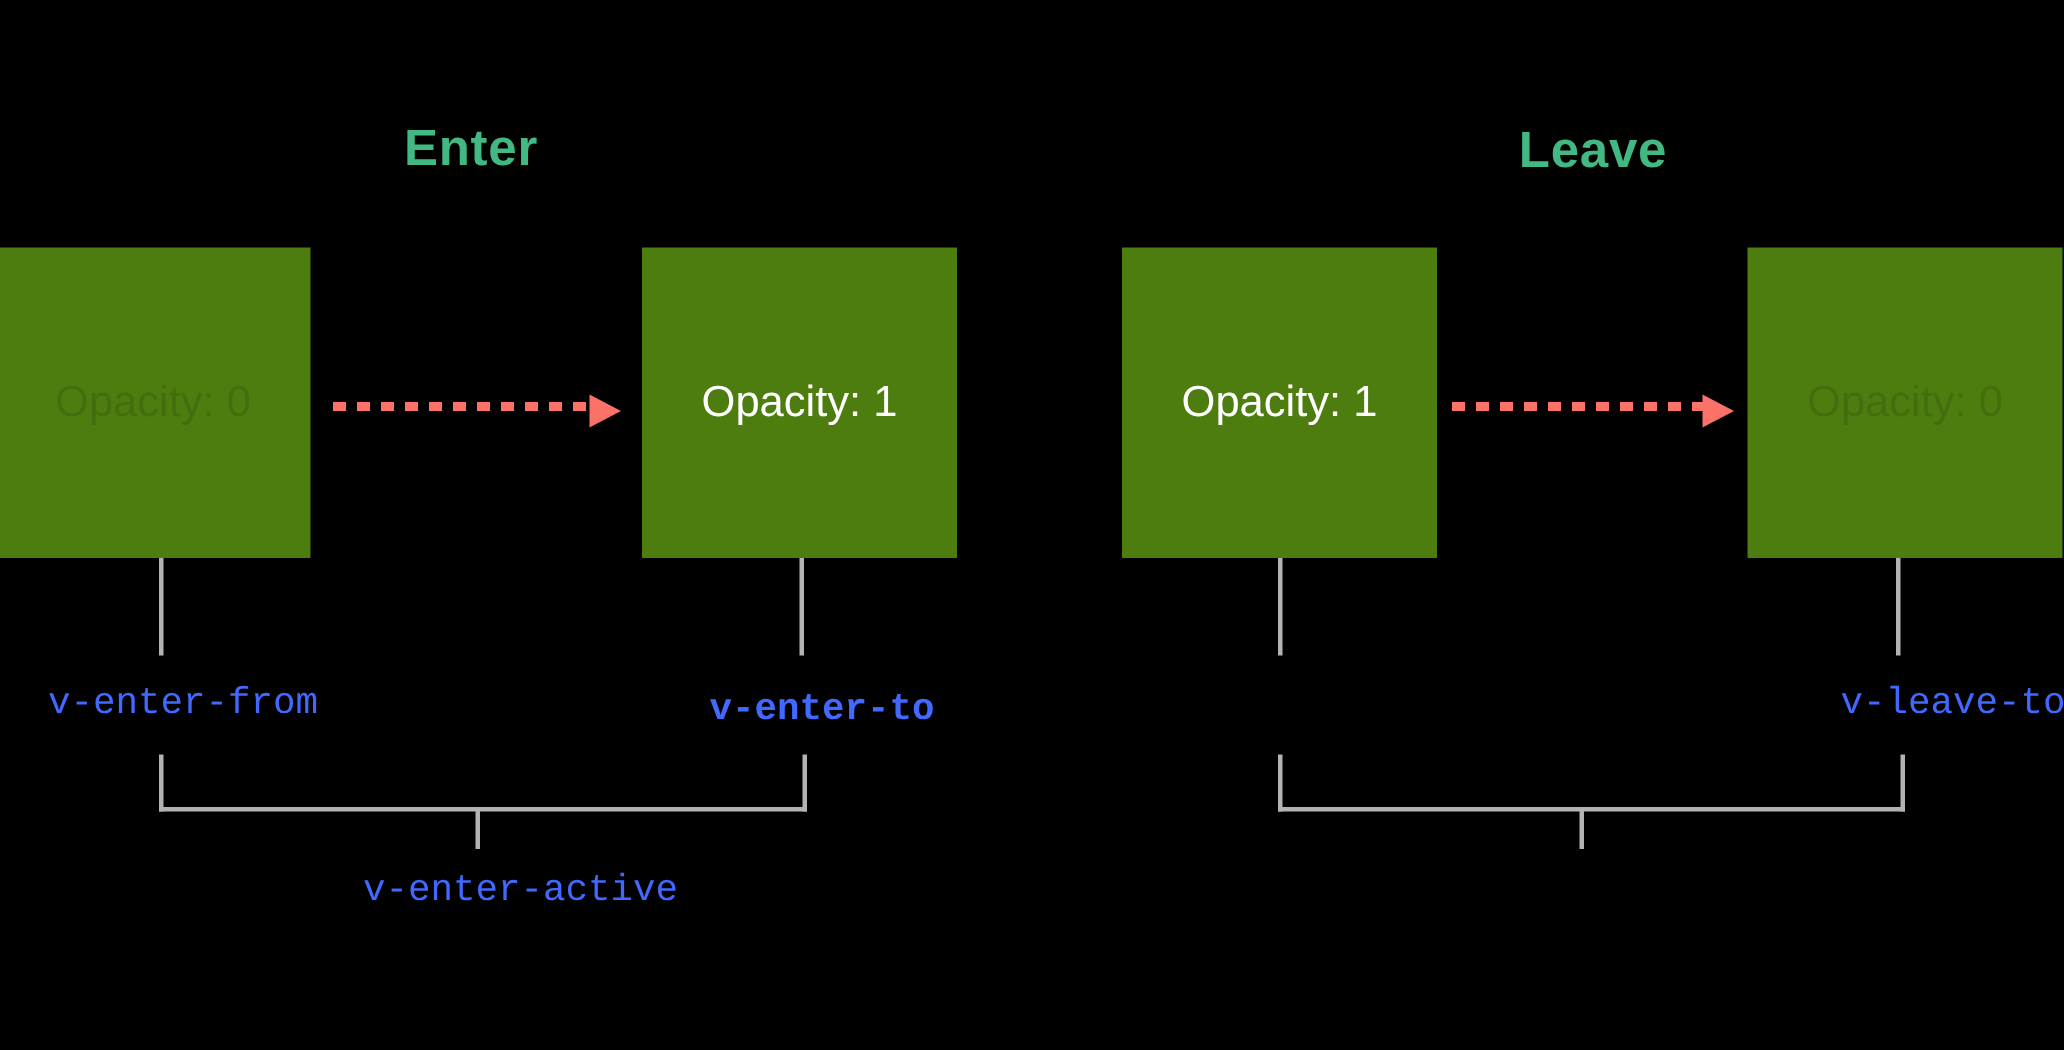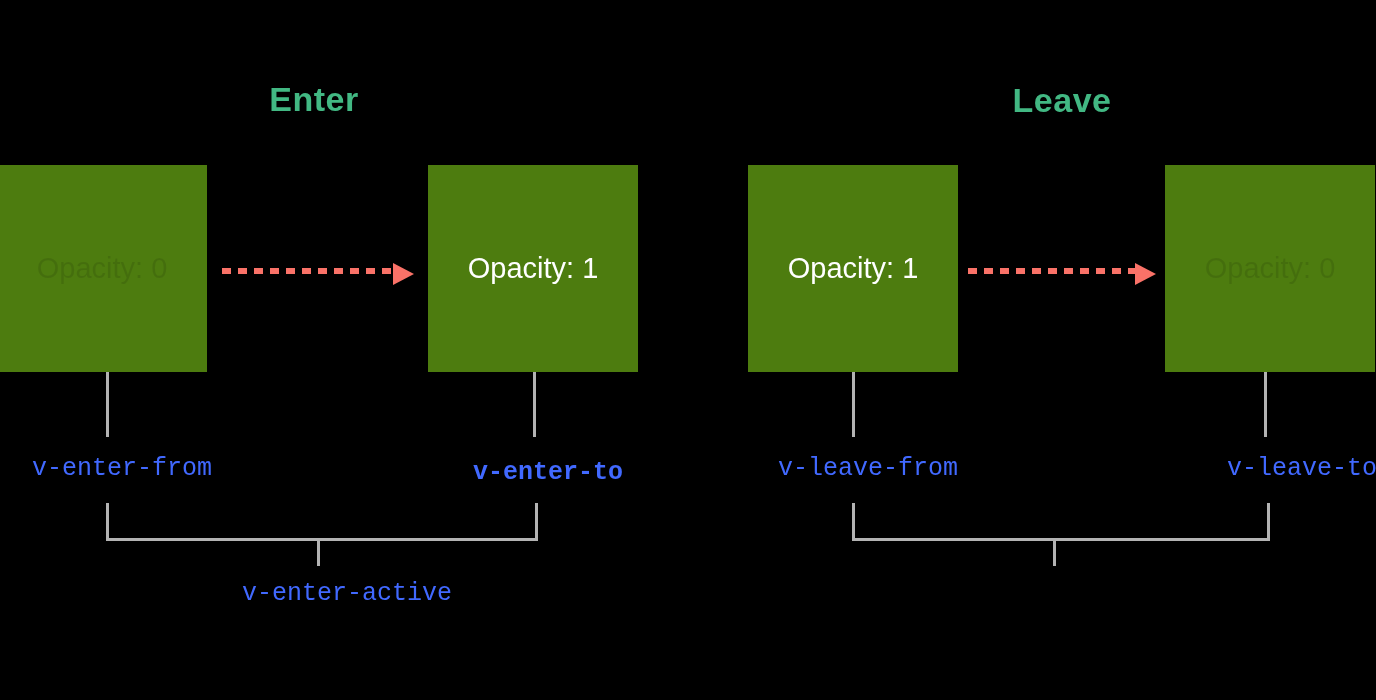--- a/index.html
+++ b/index.html
@@ -181,21 +181,20 @@
 
   <div id="stem-enter-from" class="stem"></div>
   <div id="stem-enter-to" class="stem"></div>
   <div id="stem-leave-from" class="stem"></div>
   <div id="stem-leave-to" class="stem"></div>
 
   <div id="label-enter-from" class="class-label">v-enter-from</div>
 
   <div id="label-enter-to" class="class-label">v-enter-to</div>
 
-  <div id="label-leave-from" class="class-label">v-leave-from</div>
 
   <div id="label-leave-to" class="class-label">v-leave-to</div>
 
   <div id="bracket-enter" class="bracket"></div>
   <div id="bracket-stem-enter" class="bracket-stem"></div>
 
   <div id="bracket-leave" class="bracket"></div>
   <div id="bracket-stem-leave" class="bracket-stem"></div>
 
   <div id="label-enter-active" class="class-label center">v-enter-active</div>

